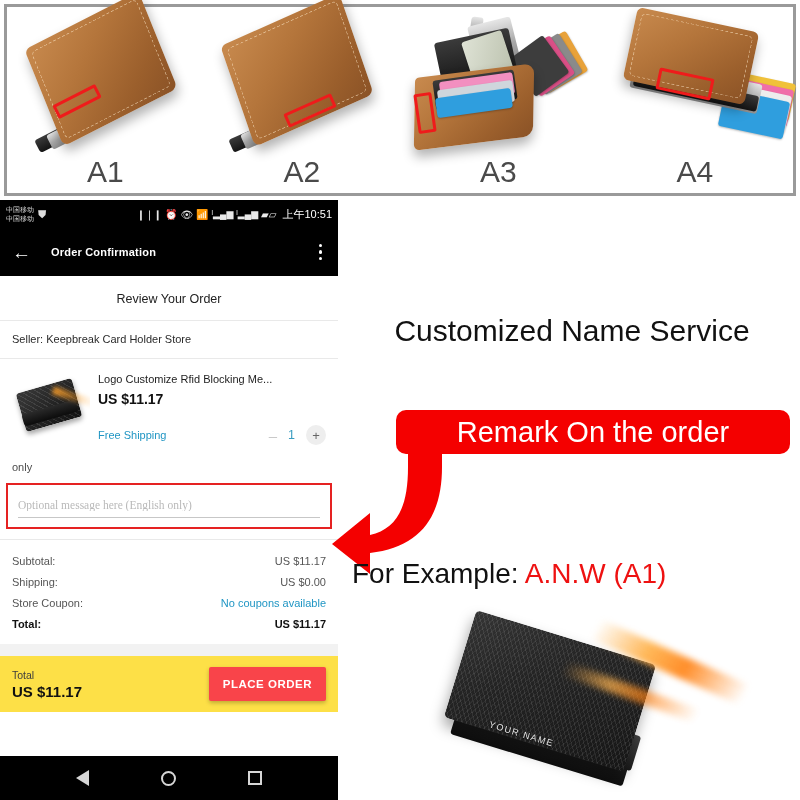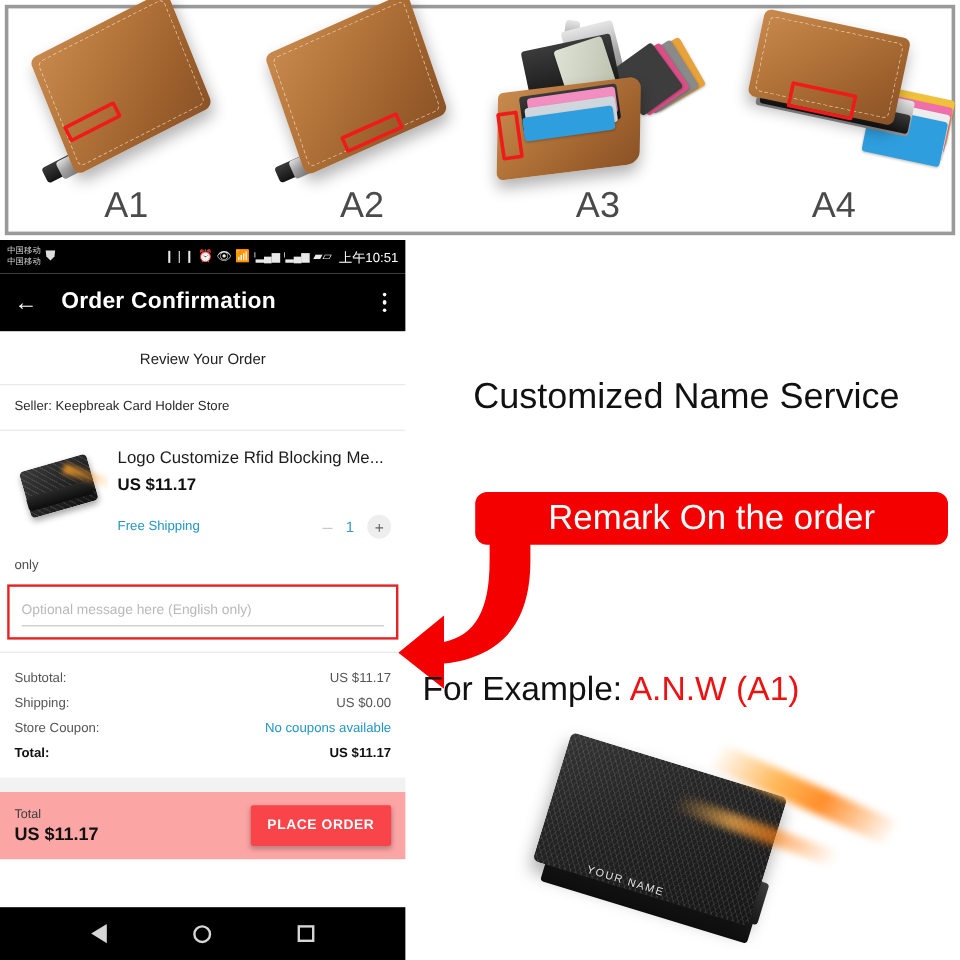--- a/index.html
+++ b/index.html
@@ -86,38 +86,38 @@
     margin-left: auto; display: flex; align-items: center; gap: 3px;
     color: #e9e9e9; font-size: 10px;
   }
   .sb-time { color: #fff; font-size: 11px; margin-left: 3px; white-space: nowrap; }
 
   
   #appbar {
     position: relative; height: 48px; background: #000; color: #fff;
     display: flex; align-items: center; padding: 0 12px;
   }
-  #appbar .title { font-size: 19px; font-weight: bold; margin-left: 20px; letter-spacing:.2px; }
+  #appbar .title { font-size: 11px; font-weight: bold; margin-left: 20px; letter-spacing:.2px; }
   .kebab { margin-left: auto; display: flex; flex-direction: column; gap: 3px; padding: 4px; }
   .kebab i { width: 3.5px; height: 3.5px; background: #fff; border-radius: 50%; display:block; }
 
   
   #content { background:#fff; }
   .sec-title { font-size: 12.5px; color: #222; padding: 16px 12px 14px; text-align: center; }
   .hr { height: 1px; background: #e9e9e9; }
   .seller { font-size: 11px; color: #2b2b2b; padding: 12px 12px 13px; }
 
   .product { display: flex; padding: 12px 12px 6px; }
   .prod-thumb {
     position: relative; width: 78px; height: 70px; flex: 0 0 78px;
     background: #fff; overflow: hidden;
   }
   .prod-info { flex: 1; padding-left: 8px; padding-top: 2px; min-width: 0; }
   .prod-name {
-    font-size: 14px; color: #1d1d1d; white-space: nowrap;
+    font-size: 11px; color: #1d1d1d; white-space: nowrap;
     overflow: hidden; text-overflow: ellipsis;
   }
   .prod-price { font-size: 14px; font-weight: bold; color: #111; margin-top: 6px; }
   .prod-row2 { display: flex; align-items: center; margin-top: 18px; }
   .shipping { font-size: 11px; color: #2196c4; }
   .stepper { margin-left: auto; display: flex; align-items: center; gap: 11px; }
   .step-minus { color: #c9c9c9; font-size: 15px; line-height: 1; user-select:none; }
   .step-qty { color: #3a9cc0; font-size: 12.5px; }
   .step-plus {
     width: 20px; height: 20px; border-radius: 50%; background: #eeeeee;
@@ -127,37 +127,37 @@
   .variant-txt { font-size: 11px; color: #4d4d4d; padding: 10px 12px 8px; }
 
   .msg-wrap { position: relative; margin: 2px 6px 0; padding: 6px 6px 4px; }
   .msg-redborder {
     position: absolute; left: 0; top: 0; right: 0; bottom: 0;
     border: 2.5px solid #e52222; pointer-events: none;
   }
   .msg-field { position: relative; padding: 6px 6px 7px; }
   .msg-field input {
     width: 100%; border: none; outline: none; background: transparent;
-    font-family: Liberation Sans, sans-serif; font-size: 11.5px; color: #333;
+    font-family: Liberation Serif, serif; font-size: 11.5px; color: #333;
     padding: 0 0 6px 0;
   }
   .msg-field input::placeholder { color: #b9b9b9; }
   .msg-underline { height: 1px; background: #c7c7c7; }
 
   .summary { padding: 10px 12px 10px; }
   .sum-row { display: flex; align-items: center; font-size: 11px; padding: 4.5px 0; }
   .sum-row .k { color: #555; }
   .sum-row .v { margin-left: auto; color: #555; }
   .sum-row.link .v { color: #2196c4; }
   .sum-row.total .k, .sum-row.total .v { color: #111; font-weight: bold; }
 
   .gap { height: 12px; background: #f2f2f2; }
 
   .checkout {
-    display: flex; align-items: center; padding: 11px 12px; background: #fca5a5;
+    display: flex; align-items: center; padding: 11px 12px; background: #fde047;
   }
   .co-left .co-label { font-size: 10.5px; color: #3d3d3d; }
   .co-left .co-total { font-size: 15px; font-weight: bold; color: #111; margin-top: 2px; }
   .place-order {
     margin-left: auto; background: #f9444a; color: #fff; border: none;
     font-family: "Liberation Sans", sans-serif;
     font-size: 11.5px; font-weight: bold; letter-spacing: .5px;
     padding: 11px 14px; border-radius: 2px;
     box-shadow: 0 2px 4px rgba(0,0,0,.25);
   }

